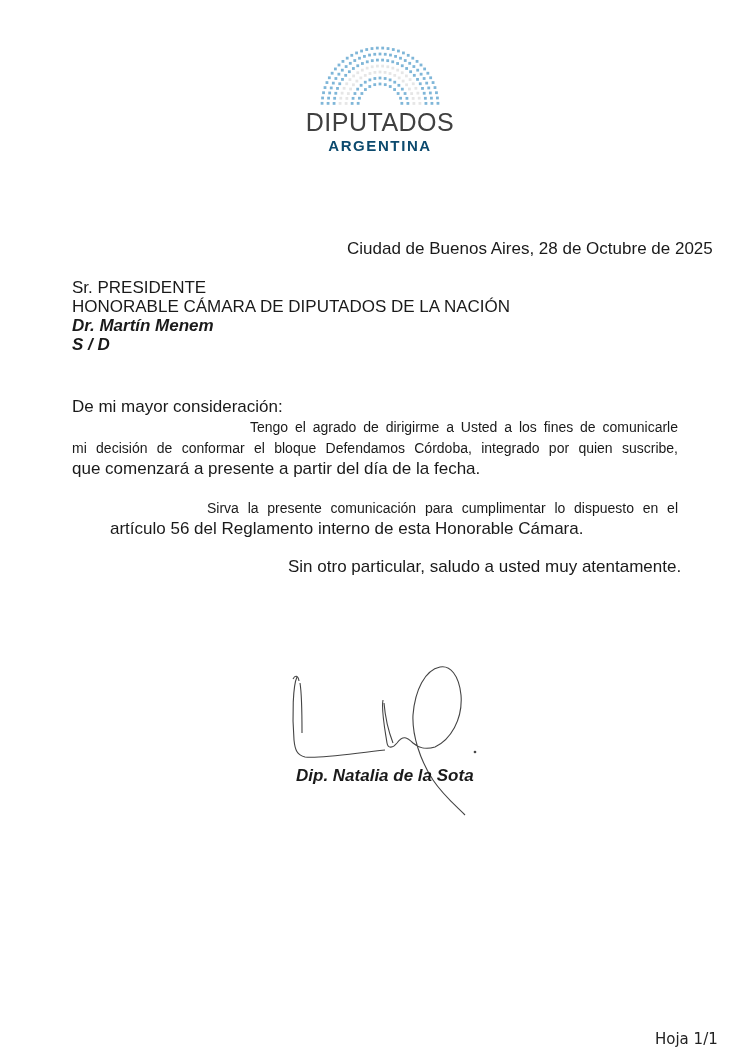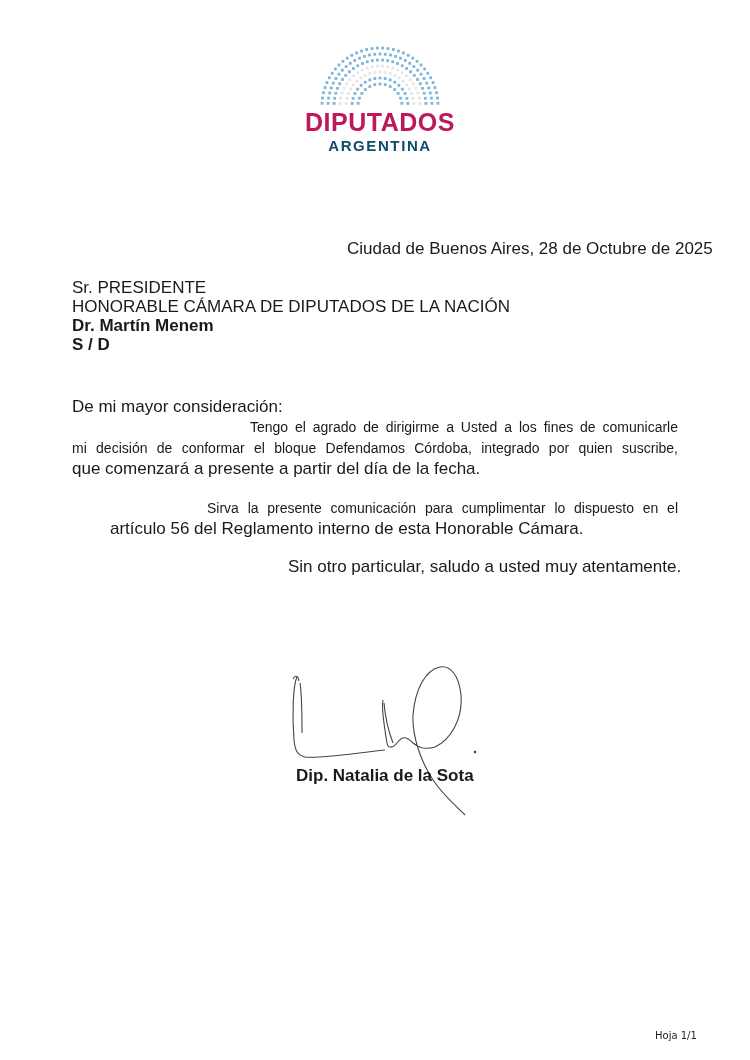--- a/index.html
+++ b/index.html
@@ -1,30 +1,30 @@
 <!DOCTYPE html>
 <html><head>
 <meta charset="utf-8">
 <style>
   html, body { margin: 0; padding: 0; background: #ffffff; }
   body { width: 750px; height: 1060px; position: relative; overflow: hidden;
          font-family: "Liberation Sans", sans-serif; color: #1a1a1a; }
   .logo { position: absolute; left: 318px; top: 44px; width: 124px; }
   .logo svg { display: block; width: 124px; height: 64px; }
   .logo-title { position: absolute; left: 302px; top: 108px; width: 156px; text-align: center;
-                font-size: 25px; font-weight: 700; color: #be185d; letter-spacing: 0.5px; line-height: 28px; }
+                font-size: 25px; font-weight: 400; color: #404040; letter-spacing: 0.5px; line-height: 28px; }
   .logo-sub { position: absolute; left: 302px; top: 136px; width: 156px; text-align: center;
               font-size: 15px; font-weight: 700; color: #0c4a6e; letter-spacing: 1.6px; line-height: 20px; }
   .t { position: absolute; font-size: 17px; line-height: 18px; white-space: nowrap; }
-  .b { font-weight: 700; }
+  .b { font-weight: 700; font-style: italic; }
   .just { position: absolute; left: 72px; width: 606px; font-size: 14px; line-height: 18px;
           text-align: justify; text-align-last: justify; white-space: nowrap; }
   .sig { position: absolute; left: 285px; top: 655px; }
   .footer { position: absolute; left: 655px; top: 1030px; font-family: "DejaVu Sans", sans-serif;
-            font-size: 10px; color: #222; text-align: center; }
+            font-size: 15px; color: #222; text-align: center; }
 </style>
 </head>
 <body>
 
 <div>
   <div class="logo">
     <svg viewBox="0 0 124 64" id="hemi">
         <rect x="2.66" y="57.92" width="2.8" height="2.8" fill="#7fb6d8"></rect>
         <rect x="3.16" y="52.59" width="2.8" height="2.8" fill="#7fb6d8"></rect>
         <rect x="4.14" y="47.32" width="2.8" height="2.8" fill="#7fb6d8"></rect>

